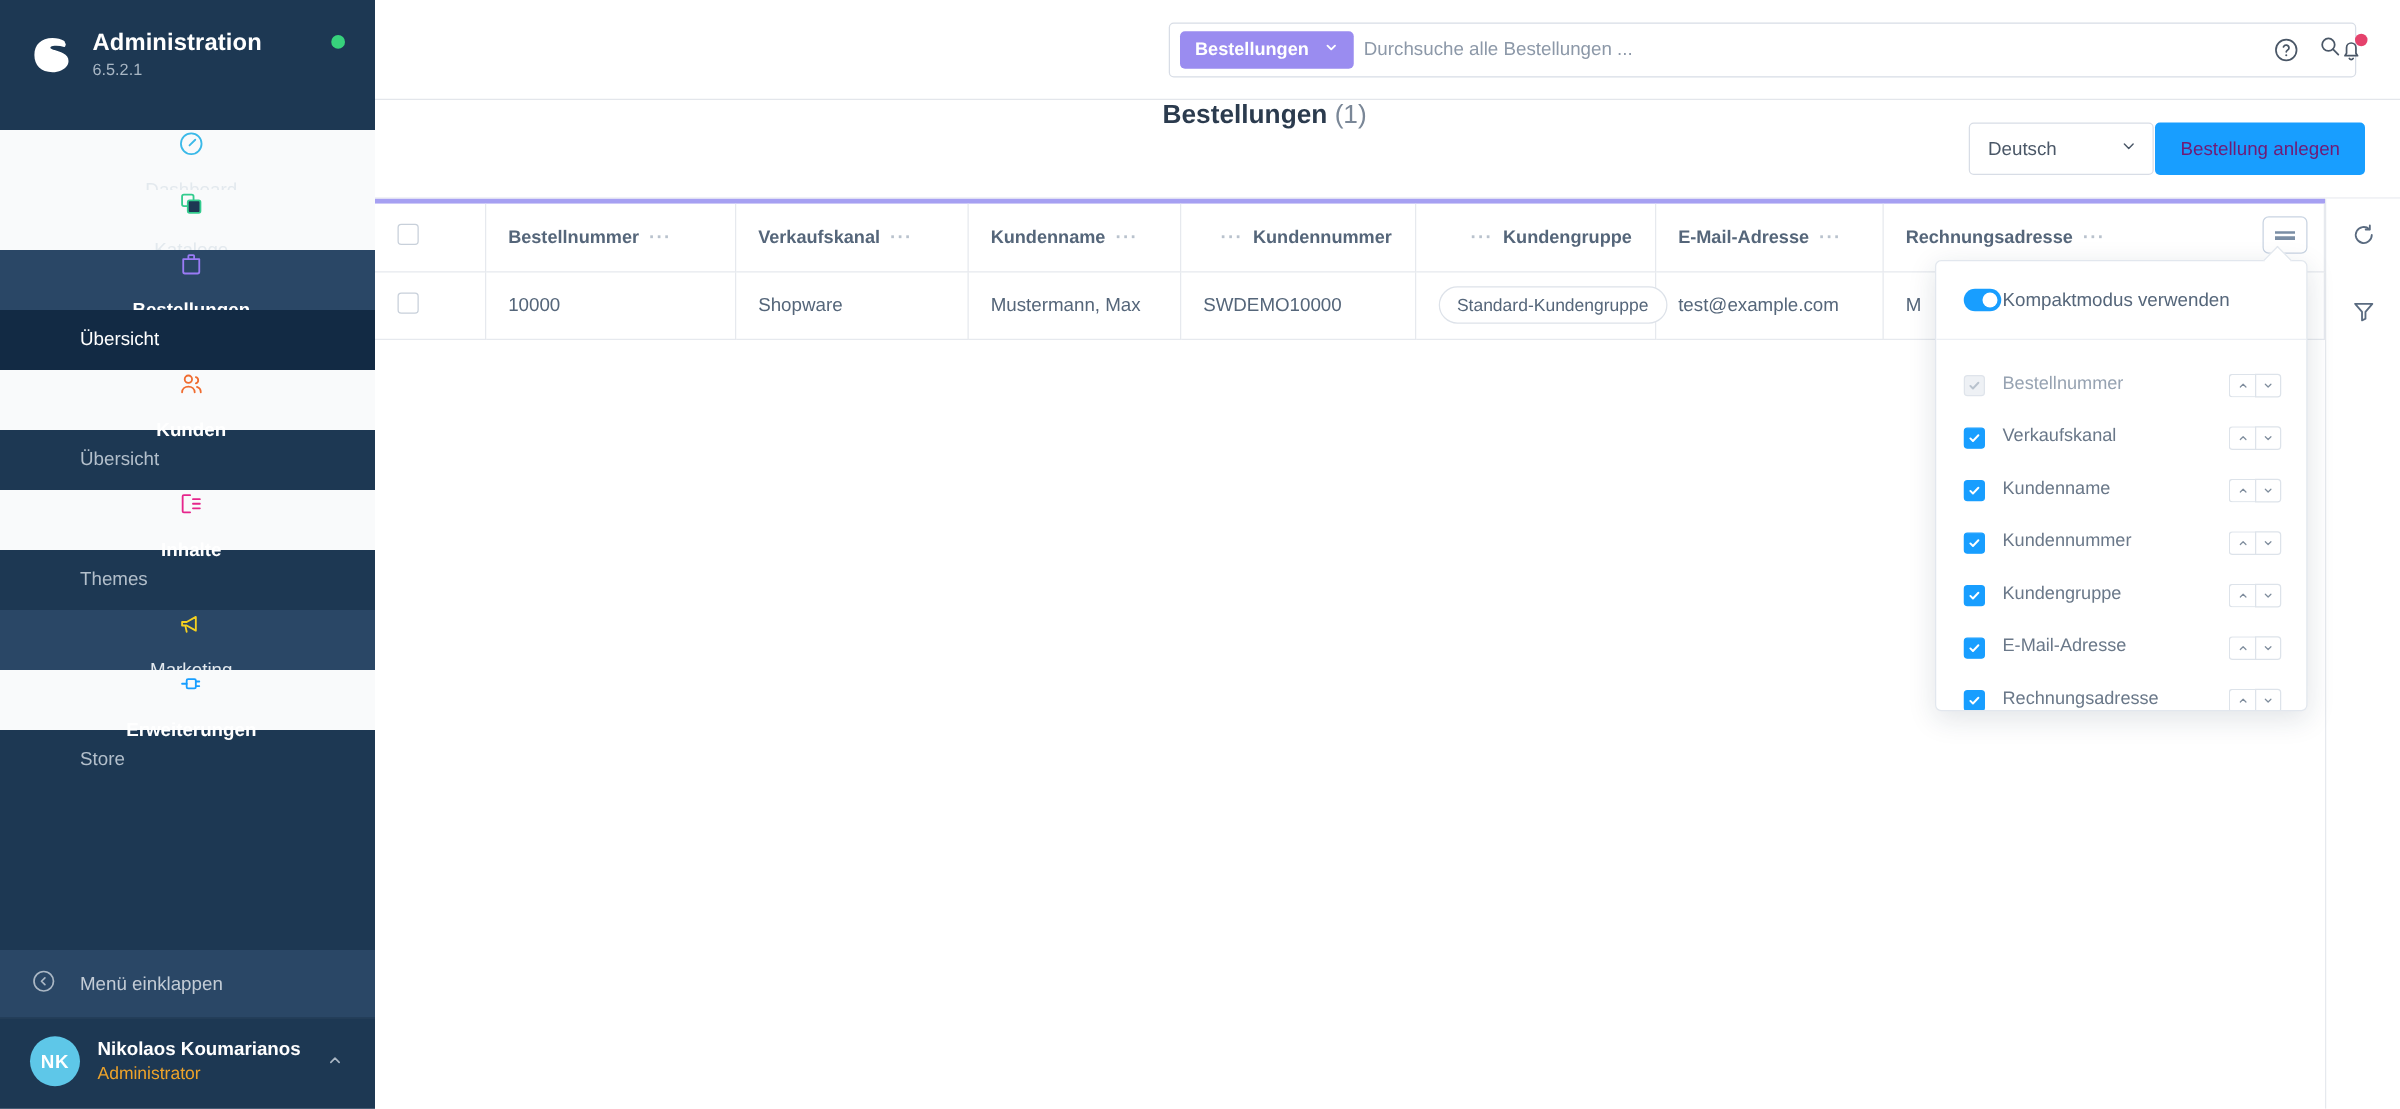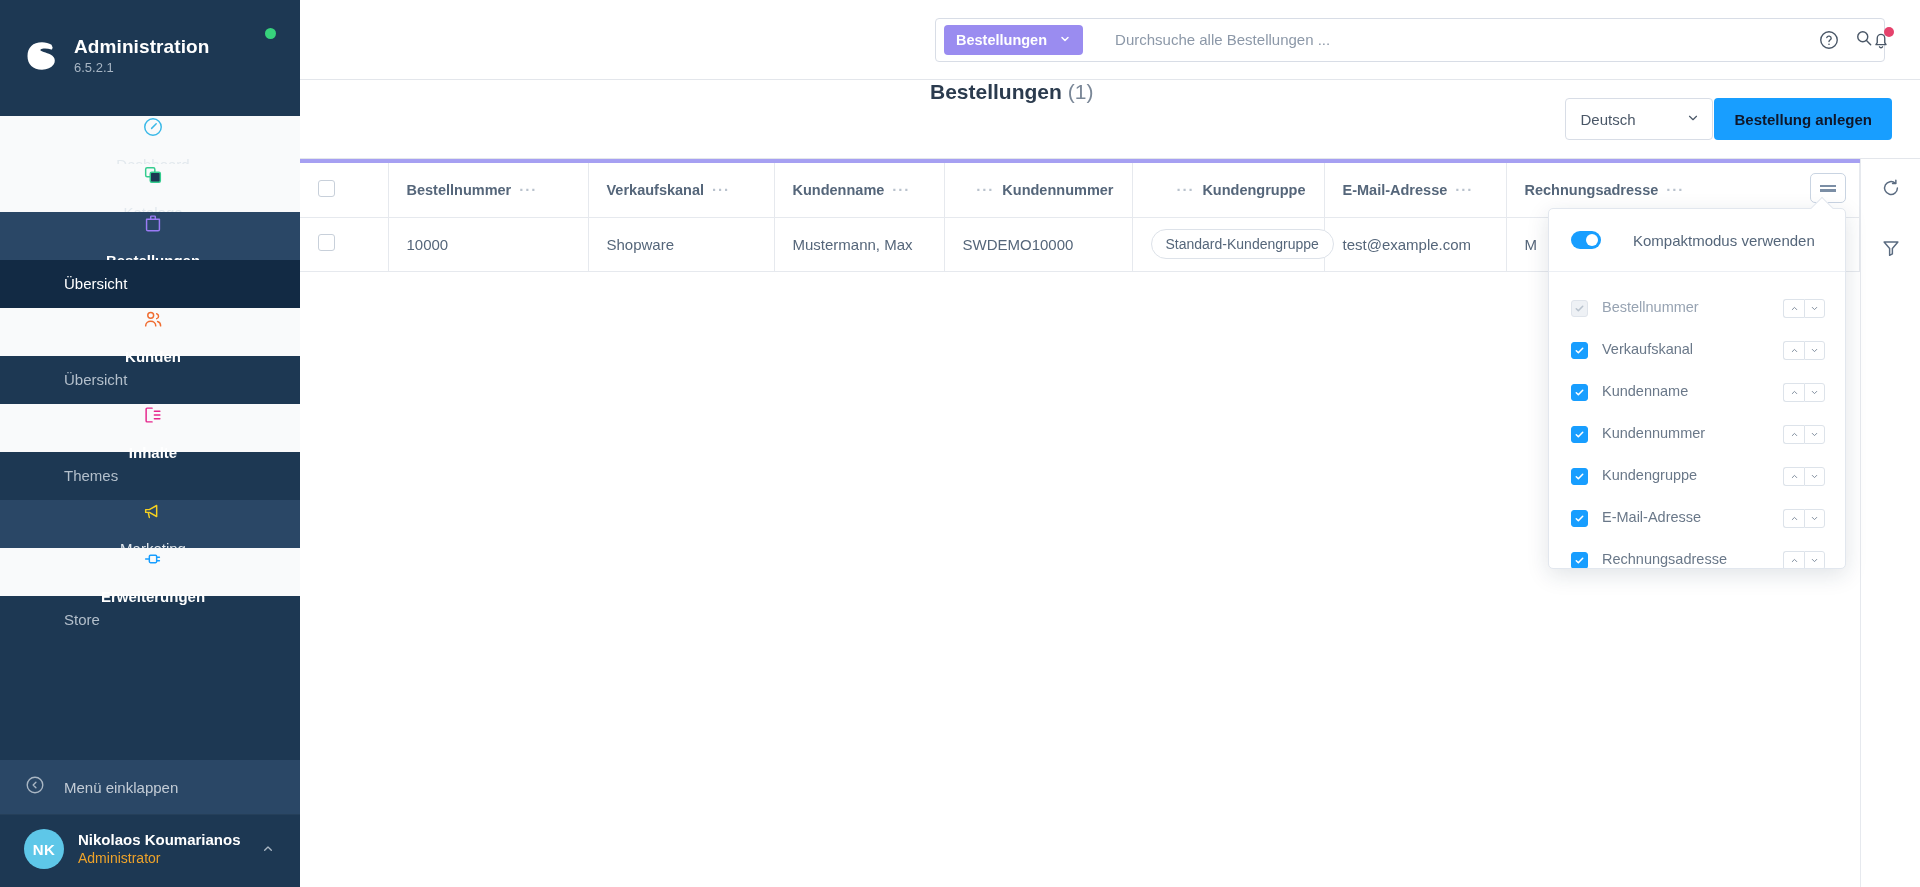--- a/index.html
+++ b/index.html
@@ -11,21 +11,21 @@
   .app { display: flex; width: 1920px; height: 887px; position: relative; }
 
   
   .sidebar {
     width: 300px; height: 887px; flex: 0 0 300px;
     background: #1d3853; color: #d8dfe5;
     display: flex; flex-direction: column; position: relative;
   }
   .sb-header {
     display: flex; align-items: center; gap: 14px;
-    padding: 36px 20px 18px 24px; position: relative;
+    padding: 24px 20px 18px 24px; position: relative;
   }
   .sb-logo { width: 36px; height: 36px; flex: 0 0 36px; }
   .sb-titles { display:flex; flex-direction: column; line-height: 1.15; }
   .sb-title { font-size: 19px; font-weight: 700; color: #fff; letter-spacing: .1px; }
   .sb-version { font-size: 13px; color: #a8b6c4; margin-top: 3px; }
   .sb-status-dot {
     width: 11px; height: 11px; border-radius: 50%;
     background: #37d27c; position: absolute; right: 24px; top: 28px;
   }
   .sb-nav { flex: 1 1 auto; padding-top: 22px; overflow: hidden; }
@@ -76,21 +76,21 @@
     height: 44px; border: 1px solid #d8dde6; border-radius: 4px;
     background: #fff; display: flex; align-items: center; padding: 0 10px 0 8px;
   }
   .search-scope {
     background: #9a8cf0; color: #fff; font-size: 14.5px; font-weight: 600;
     border-radius: 4px; height: 30px; padding: 0 12px;
     display: flex; align-items: center; gap: 12px; cursor: pointer; white-space: nowrap;
   }
   .search-input {
     flex: 1 1 auto; border: none; outline: none; font-size: 15px;
-    color: #4a5767; padding-left: 32px; background: transparent;
+    color: #4a5767; padding-left: 8px; background: transparent;
     font-family: "Liberation Sans", sans-serif;
   }
   .search-input::placeholder { color: #8c98a8; }
   .search-mag { flex: 0 0 auto; cursor: pointer; padding-left: 6px; }
   .top-icons { position: absolute; right: 28px; display: flex; align-items: center; gap: 30px; }
   .top-icon { cursor: pointer; position: relative; display:flex; }
   .bell-badge {
     position: absolute; right: -2px; top: -2px;
     width: 10px; height: 10px; border-radius: 50%; background: #e5426c;
   }
@@ -104,22 +104,22 @@
     position: absolute; left: 630px; font-size: 21px; color: #2b3b4e; font-weight: 600;
   }
   .page-title .count { color: #7a8797; font-weight: 400; }
   .head-right { margin-left: auto; display: flex; align-items: center; gap: 1px; }
   .lang-select {
     width: 148px; height: 42px; border: 1px solid #d8dde6; border-radius: 4px;
     background: #fff; display: flex; align-items: center; justify-content: space-between;
     padding: 0 12px 0 14px; font-size: 15px; color: #4a5767; cursor: pointer;
   }
   .primary-btn {
-    height: 42px; background: #189eff; color: #0f172a; border: none; border-radius: 4px;
-    padding: 0 20px; font-size: 15px; font-weight: 700; cursor: pointer;
+    height: 42px; background: #189eff; color: #701a75; border: none; border-radius: 4px;
+    padding: 0 20px; font-size: 15px; font-weight: 400; cursor: pointer;
     font-family: "Liberation Sans", sans-serif; white-space: nowrap;
   }
 
   
   .content { flex: 1 1 auto; display: flex; min-height: 0; background: #fff; position: relative; }
   .grid-area { flex: 1 1 auto; min-width: 0; position: relative; background: #fff; }
   .grid-top-accent { height: 4px; background: #a6a0f2; width: 100%; }
 
   table.grid { width: 100%; border-collapse: collapse; table-layout: fixed; }
   table.grid th, table.grid td {
@@ -168,21 +168,21 @@
     background: #fff; border: 1px solid #e2e7ee; border-radius: 5px;
     box-shadow: 0 6px 22px rgba(26,43,66,.13);
     z-index: 20; overflow: hidden;
   }
   .popover-arrow {
     position: absolute; right: 90px; top: 200px; width: 16px; height: 16px;
     background: #fff; border-left: 1px solid #e2e7ee; border-top: 1px solid #e2e7ee;
     transform: rotate(45deg); z-index: 21;
   }
   .pop-head {
-    display: flex; align-items: center; gap: 32px;
+    display: flex; align-items: center; gap: 1px;
     padding: 22px 20px 22px 22px; border-bottom: 1px solid #eceff4;
   }
   .switch {
     width: 30px; height: 18px; border-radius: 10px; background: #189eff;
     position: relative; flex: 0 0 30px; cursor: pointer;
   }
   .switch .knob {
     position: absolute; top: 3px; right: 3px; width: 12px; height: 12px;
     border-radius: 50%; background: #fff;
   }

